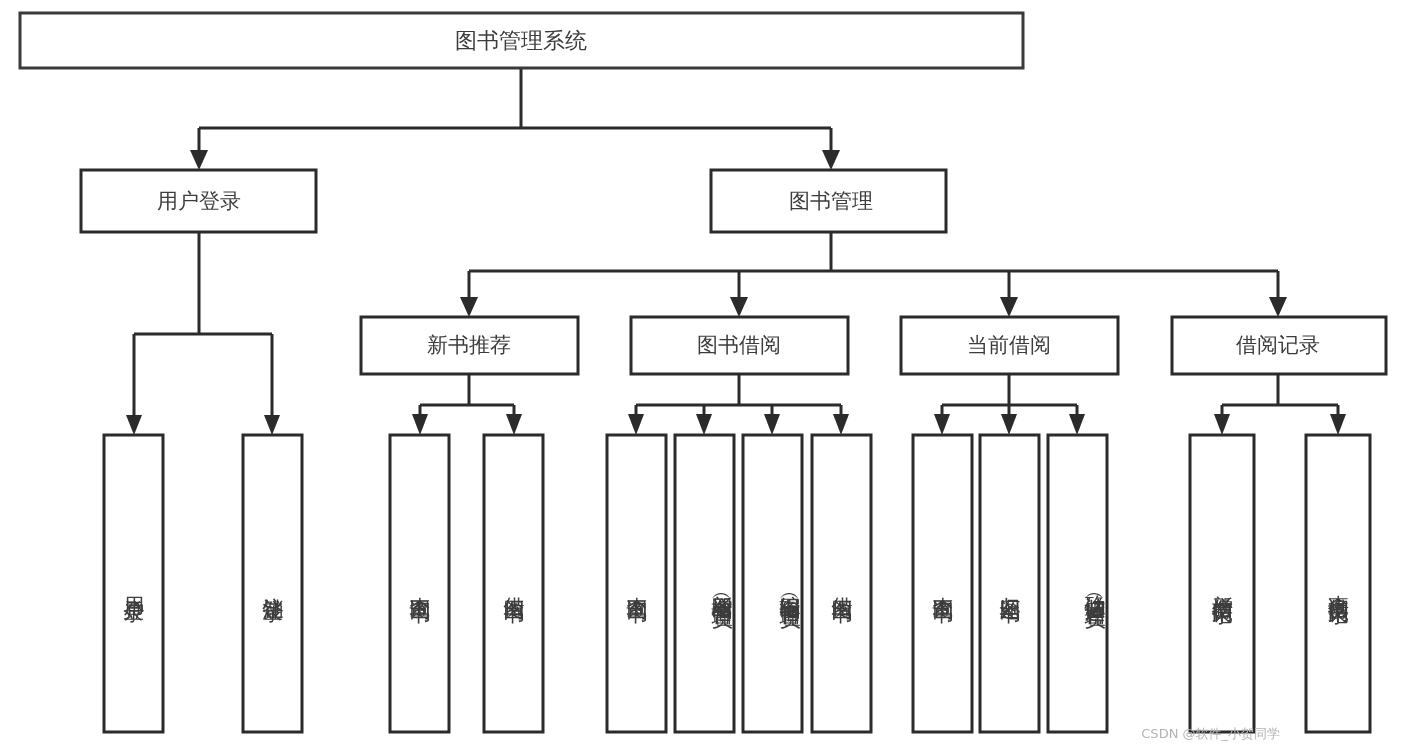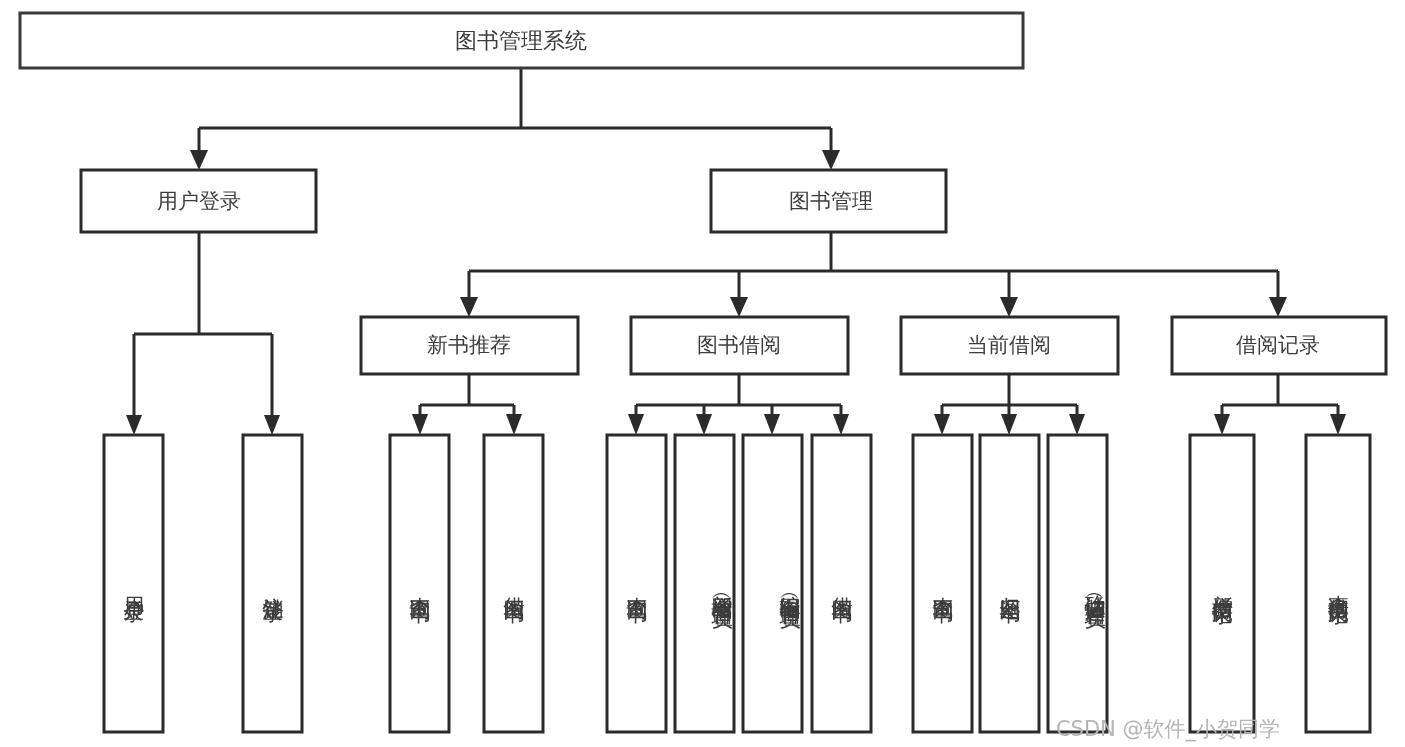--- a/index.html
+++ b/index.html
@@ -75,21 +75,21 @@
     color: #3c3c3c;
     letter-spacing: 2px;
     white-space: nowrap;
     pointer-events: none;
   }
   .watermark {
     position: absolute;
     right: 8px;
     bottom: 4px;
     font-family: "DejaVu Sans", "Liberation Sans", sans-serif;
-    font-size: 21px;
+    font-size: 13px;
     color: #b4b4b4;
     white-space: nowrap;
     user-select: none;
   }
 </style>
 </head>
 <body>
 
 <div id="diagram-root">
 

